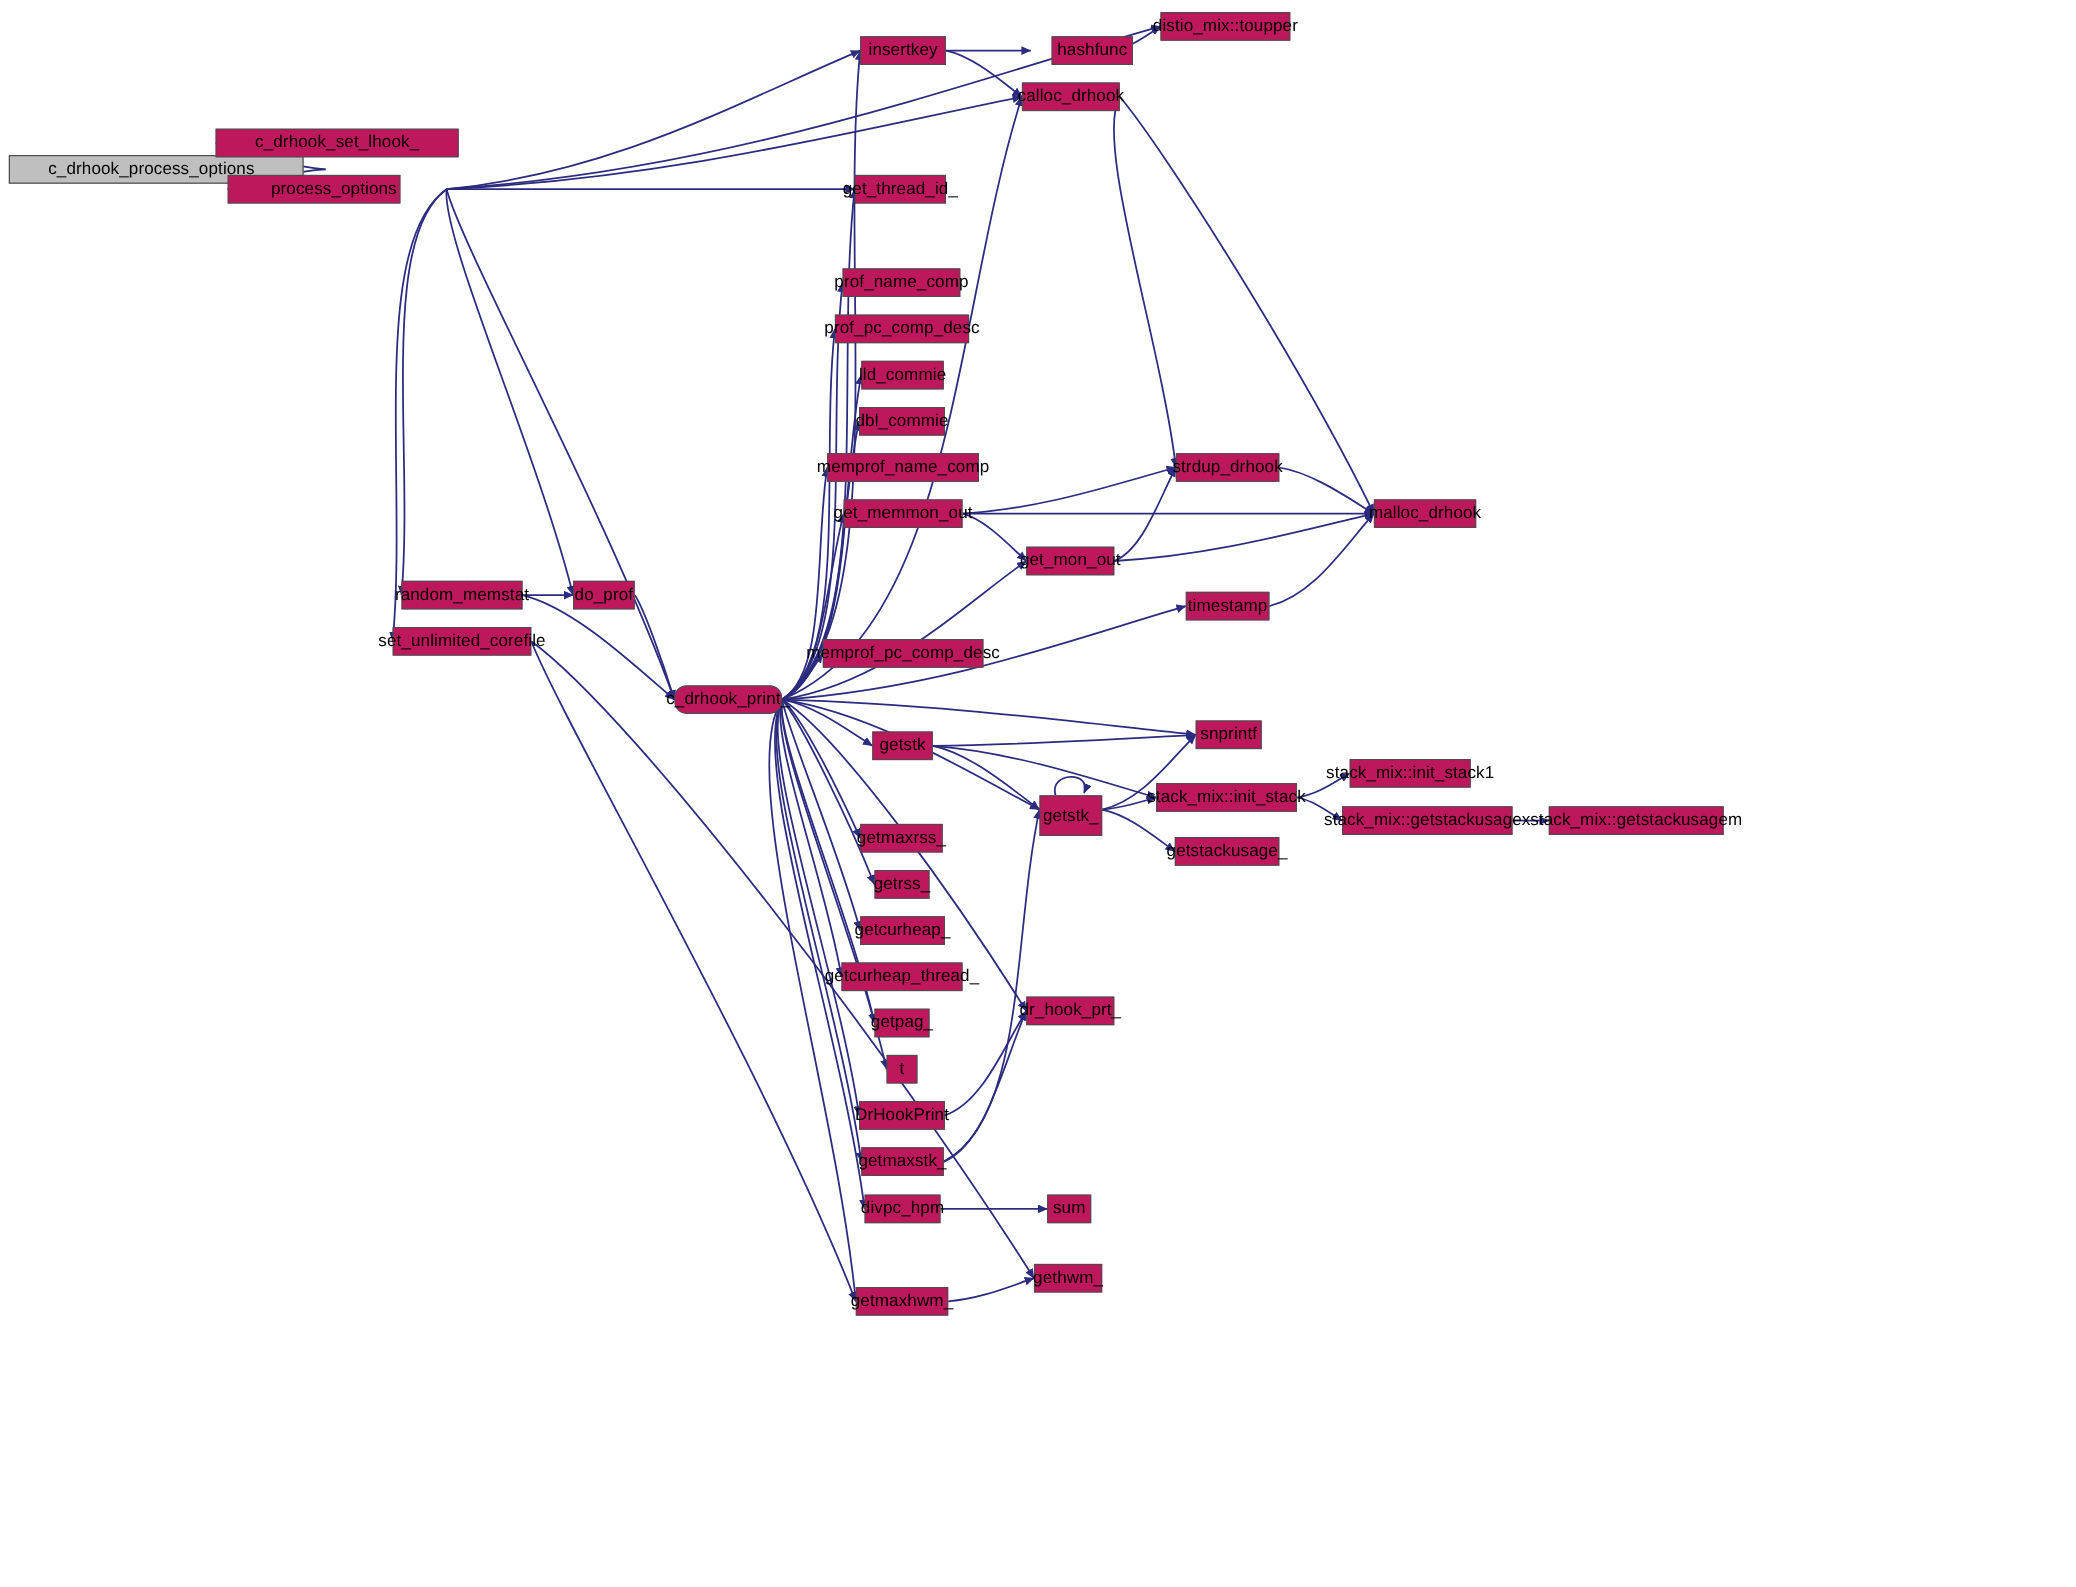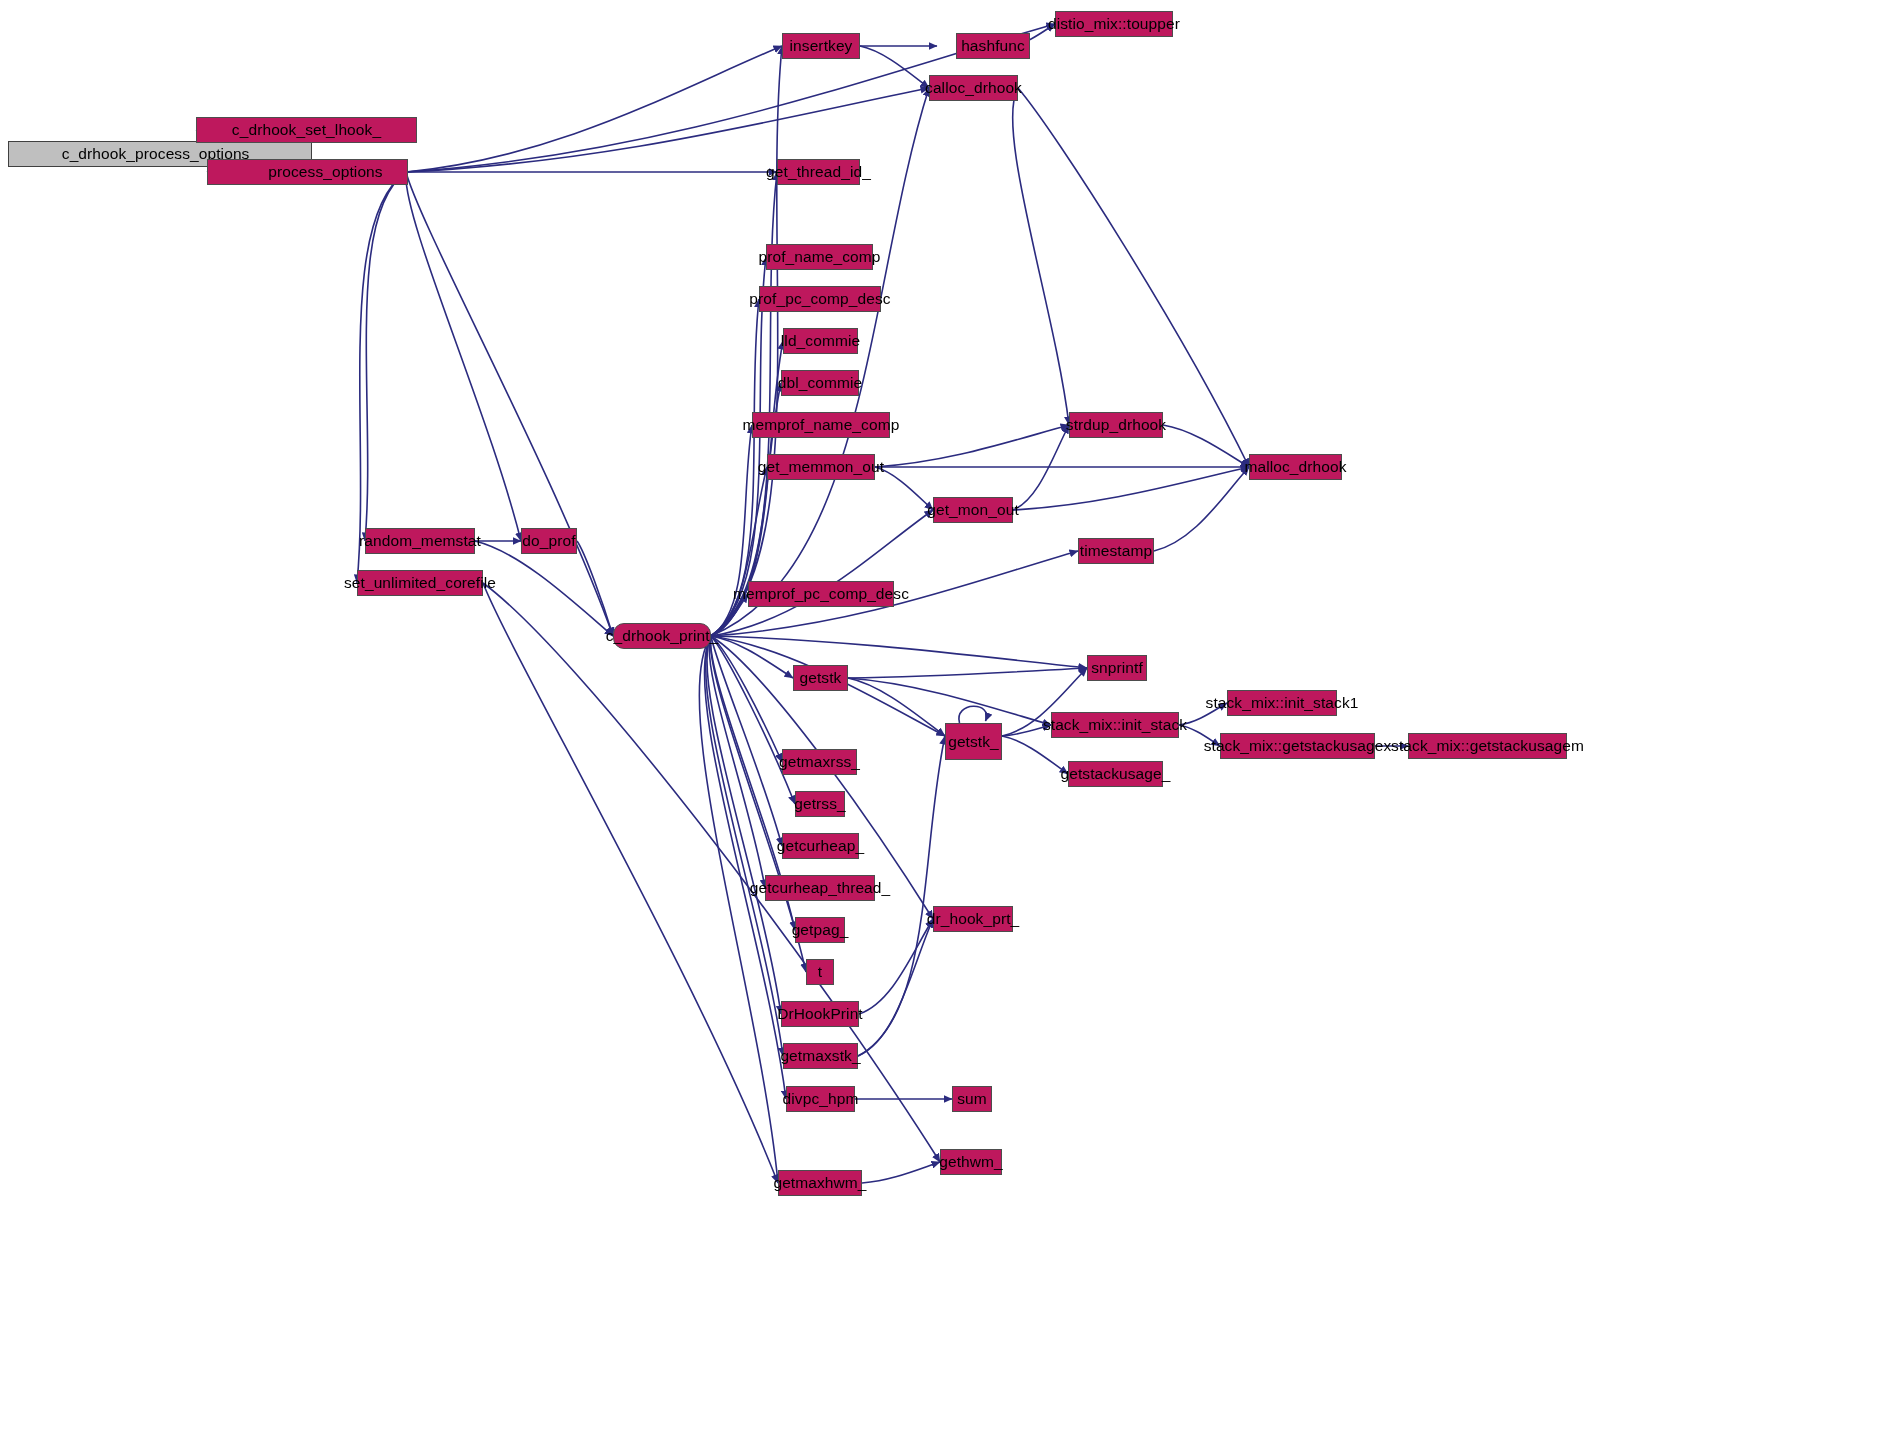--- a/index.html
+++ b/index.html
@@ -87,23 +87,23 @@
         <path d="M859,1014 C892.6932891505779,1002.6 912.28,952.25 933,919" marker-end="url(#arrow)"></path>
         <path d="M858,1056 C932.8435834269872,1017.6 920.64,848 945,736" marker-end="url(#arrow)"></path>
         <path d="M858,1056 C896.8800409290453,1039.56 912,966.95 933,919" marker-end="url(#arrow)"></path>
         <path d="M855,1099 C891.86,1099 924.84,1099 952,1099" marker-end="url(#arrow)"></path>
         <path d="M862,1183 C892.4525263370765,1180.48 918.16,1169.35 940,1162" marker-end="url(#arrow)"></path>
         <path d="M483,583 C510.85649045772135,655 695.4,973 778,1183" marker-end="url(#arrow)"></path>
         <path d="M483,583 C577.749712987051,652.48 812.04,959.35 940,1162" marker-end="url(#arrow)"></path>
       </g>
   </svg>
   <div id="node-layer">
-      <div class="node root" style="left: 8px; top: 141px; width: 304px; height: 26px;">c_drhook_process_options_</div>
+      <div class="node root" style="left: 8px; top: 141px; width: 268px; height: 26px;">c_drhook_process_options_</div>
       <div class="node" style="left: 196px; top: 117px; width: 221px; height: 26px;">c_drhook_set_lhook_</div>
-      <div class="node" style="left: 207px; top: 159px; width: 201px; height: 26px; padding-left: 36px;">process_options</div>
+      <div class="node" style="left: 207px; top: 159px; width: 157px; height: 26px; padding-left: 36px;">process_options</div>
       <div class="node" style="left: 782px; top: 33px; width: 78px; height: 26px;">insertkey</div>
       <div class="node" style="left: 937px; top: 33px; width: 74px; height: 26px; margin-left: 19px;">hashfunc</div>
       <div class="node" style="left: 1055px; top: 11px; width: 118px; height: 26px;">distio_mix::toupper</div>
       <div class="node" style="left: 929px; top: 75px; width: 89px; height: 26px;">calloc_drhook</div>
       <div class="node" style="left: 777px; top: 159px; width: 83px; height: 26px;">get_thread_id_</div>
       <div class="node" style="left: 766px; top: 244px; width: 107px; height: 26px;">prof_name_comp</div>
       <div class="node" style="left: 759px; top: 286px; width: 122px; height: 26px;">prof_pc_comp_desc</div>
       <div class="node" style="left: 783px; top: 328px; width: 75px; height: 26px;">lld_commie</div>
       <div class="node" style="left: 781px; top: 370px; width: 78px; height: 26px;">dbl_commie</div>
       <div class="node" style="left: 752px; top: 412px; width: 138px; height: 26px;">memprof_name_comp</div>

